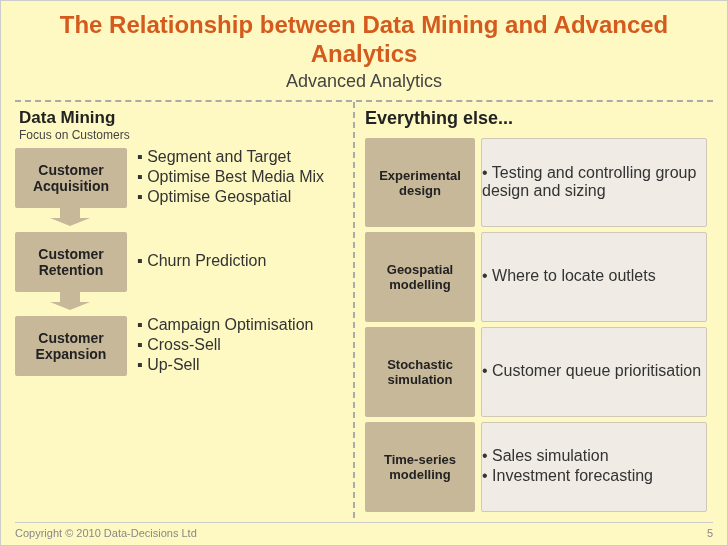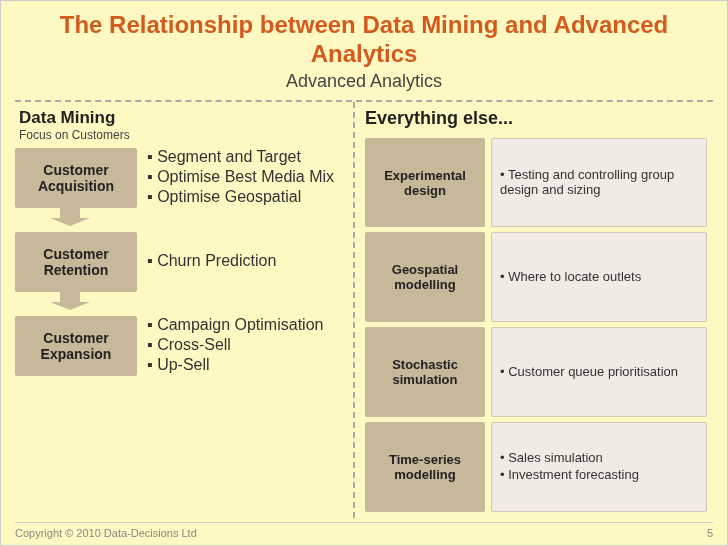--- a/index.html
+++ b/index.html
@@ -70,21 +70,21 @@
       display: flex;
       align-items: center;
       gap: 8px;
       flex: 1;
     }
     .customer-box {
       background: #c8b89a;
       color: #222;
       font-weight: bold;
       font-size: 14px;
-      width: 122px;
+      width: 112px;
       min-height: 60px;
       display: flex;
       align-items: center;
       justify-content: center;
       text-align: center;
       padding: 6px;
       border-radius: 2px;
       flex-shrink: 0;
     }
     .bullet-list {
@@ -112,36 +112,36 @@
     .analytics-row {
       display: flex;
       gap: 6px;
       flex: 1;
     }
     .analytics-label {
       background: #c8b89a;
       color: #222;
       font-size: 13px;
       font-weight: bold;
-      width: 120px;
+      width: 110px;
       display: flex;
       align-items: center;
       justify-content: center;
       text-align: center;
       padding: 6px;
       border-radius: 2px;
       flex-shrink: 0;
     }
     .analytics-desc {
       background: #f0ebe4;
       border: 1px solid #d0c8b8;
       flex: 1;
-      font-size: 13px;
+      font-size: 16px;
       color: #333;
-      padding: 6px 8px;
+      padding: 6px 0;
       display: flex;
       flex-direction: column;
       justify-content: center;
       border-radius: 2px;
     }
     .analytics-desc .desc-item {
       margin-bottom: 2px;
     }
     .footer {
       text-align: center;

